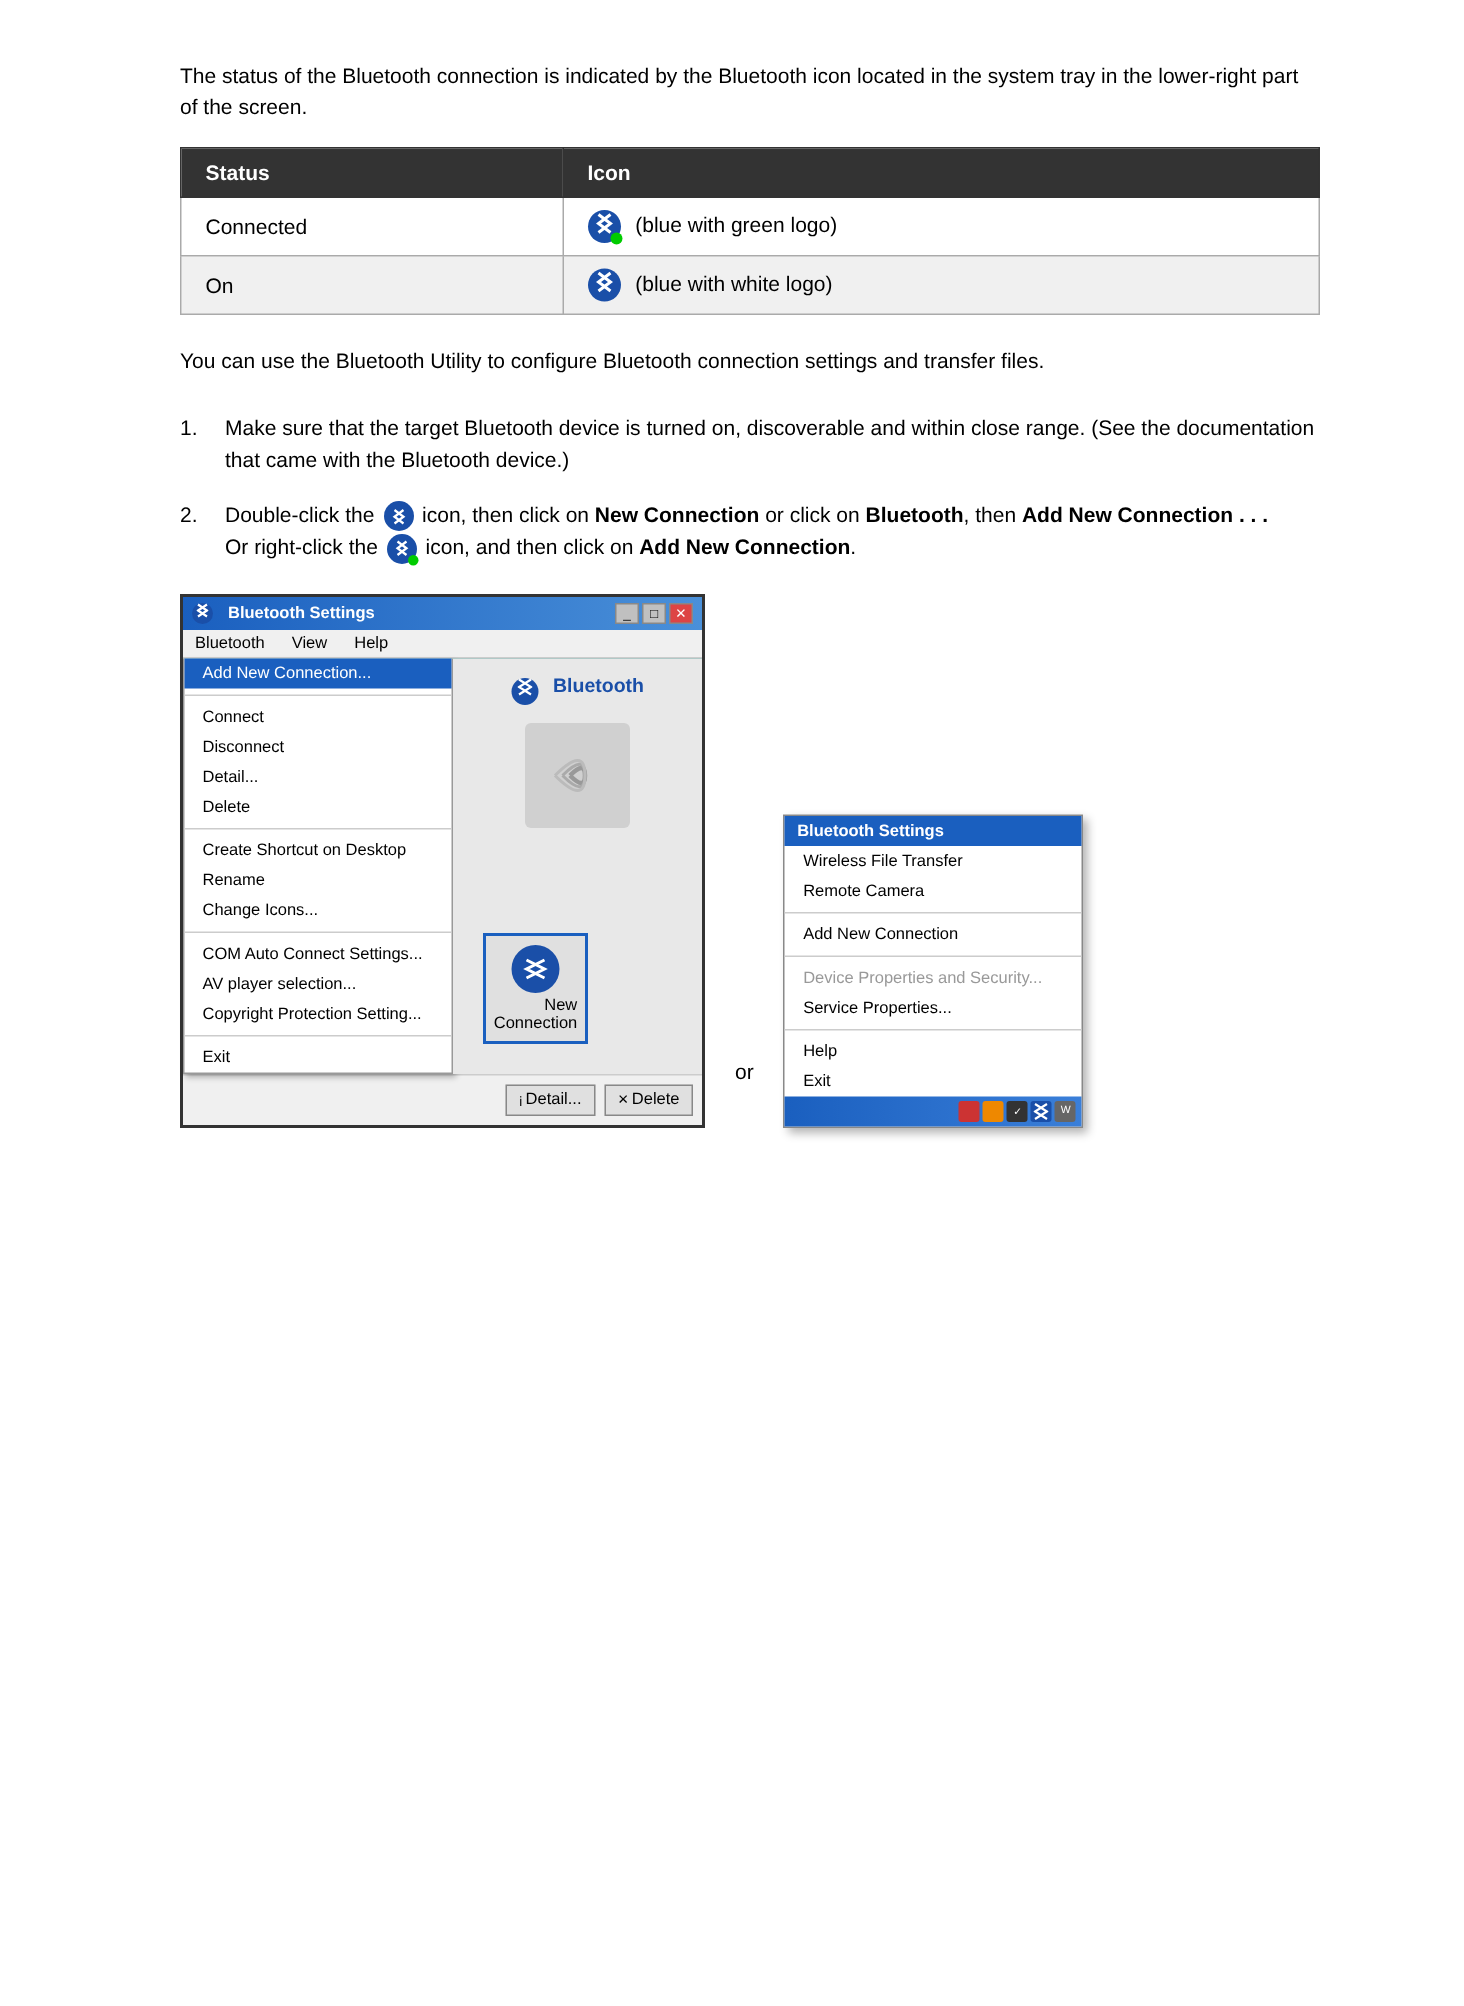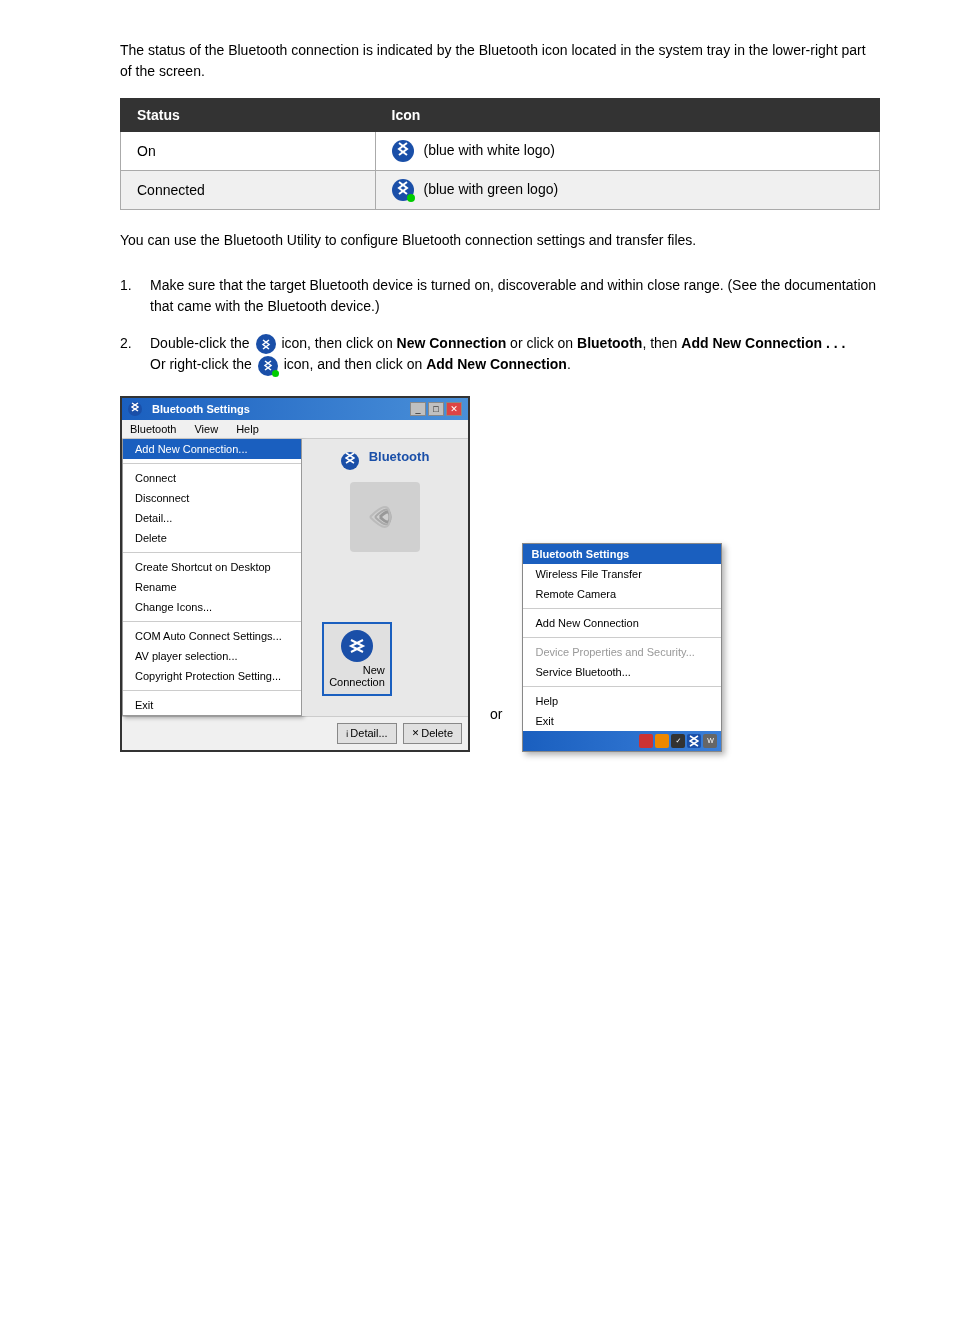--- a/index.html
+++ b/index.html
@@ -443,41 +443,41 @@
 
     <table class="status-table">
       <thead>
         <tr>
           <th>Status</th>
           <th>Icon</th>
         </tr>
       </thead>
       <tbody>
         <tr>
+          <td>Connected</td>
+          <td>
+            <span class="bt-icon bt-icon-green">
+              <svg width="14" height="18" viewBox="0 0 14 18" style="display:inline-block;">
+                <polyline points="3,3 11,9 3,15" fill="none" stroke="white" stroke-width="2"></polyline>
+                <polyline points="11,3 3,9 11,15" fill="none" stroke="white" stroke-width="2"></polyline>
+              </svg>
+            </span>
+            <span>(blue with green logo)</span>
+          </td>
+        </tr>
+        <tr>
           <td>On</td>
           <td>
             <span class="bt-icon">
               <svg width="14" height="18" viewBox="0 0 14 18" style="display:inline-block;">
                 <polyline points="3,3 11,9 3,15" fill="none" stroke="white" stroke-width="2"></polyline>
                 <polyline points="11,3 3,9 11,15" fill="none" stroke="white" stroke-width="2"></polyline>
               </svg>
             </span>
             <span>(blue with white logo)</span>
-          </td>
-        </tr>
-        <tr>
-          <td>Connected</td>
-          <td>
-            <span class="bt-icon bt-icon-green">
-              <svg width="14" height="18" viewBox="0 0 14 18" style="display:inline-block;">
-                <polyline points="3,3 11,9 3,15" fill="none" stroke="white" stroke-width="2"></polyline>
-                <polyline points="11,3 3,9 11,15" fill="none" stroke="white" stroke-width="2"></polyline>
-              </svg>
-            </span>
-            <span>(blue with green logo)</span>
           </td>
         </tr>
       </tbody>
     </table>
 
     <p class="utility-text">You can use the Bluetooth Utility to configure Bluetooth connection settings and transfer files.</p>
 
 
     <ol class="numbered-list">
       <li>
@@ -605,21 +605,21 @@
       <div class="or-label">or</div>
 
       <div class="right-menu">
         <div class="right-menu-header">Bluetooth Settings</div>
         <div class="right-menu-item">Wireless File Transfer</div>
         <div class="right-menu-item">Remote Camera</div>
         <div class="right-menu-separator"></div>
         <div class="right-menu-item">Add New Connection</div>
         <div class="right-menu-separator"></div>
         <div class="right-menu-item grayed">Device Properties and Security...</div>
-        <div class="right-menu-item">Service Bluetooth...</div>
+        <div class="right-menu-item">Service Properties...</div>
         <div class="right-menu-separator"></div>
         <div class="right-menu-item">Help</div>
         <div class="right-menu-item">Exit</div>
         <div class="right-menu-taskbar">
           <div class="taskbar-icon" style="background:#c33;"></div>
           <div class="taskbar-icon" style="background:#e80;"></div>
           <div class="taskbar-icon" style="background:#333;font-size:7px;color:#fff;">✓</div>
           <div class="taskbar-icon" style="background:#1a4fa8;">
             <svg width="10" height="12" viewBox="0 0 10 12">
               <polyline points="1,1 9,6 1,11" fill="none" stroke="white" stroke-width="1.5"></polyline>

